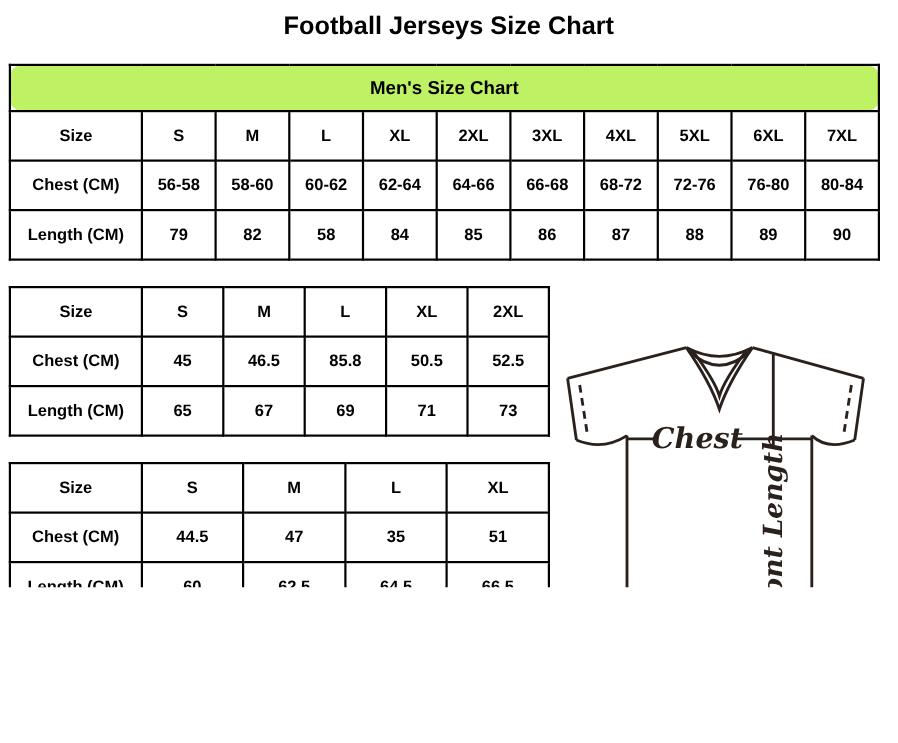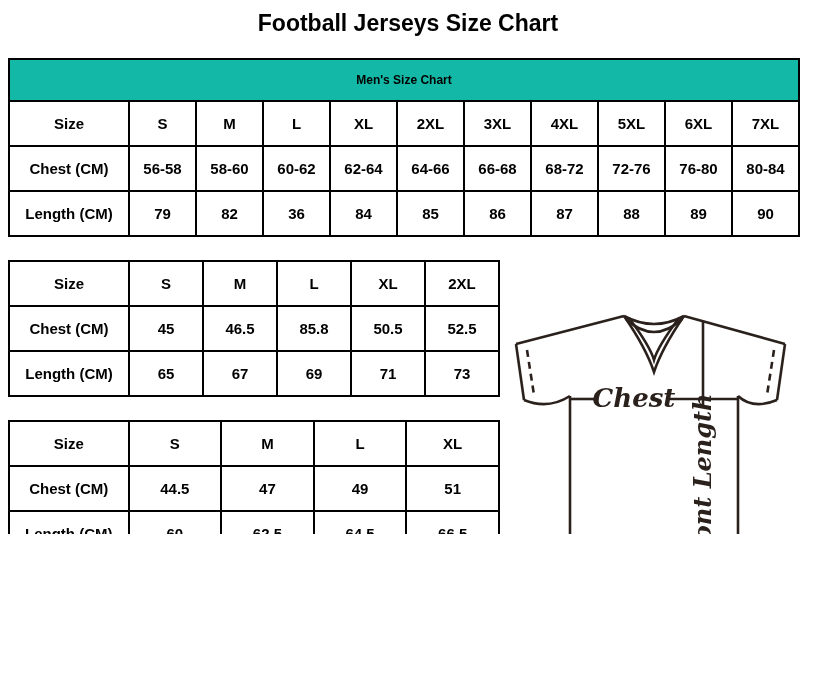--- a/index.html
+++ b/index.html
@@ -14,21 +14,21 @@
   }
   table.size-table {
     border-collapse:collapse; table-layout:fixed;
     margin-left:8px;
   }
   table.size-table th, table.size-table td {
     border:2px solid #000000; text-align:center; vertical-align:middle;
     font-weight:bold; font-size:15px; padding:0; color:#000;
     font-family:"Liberation Sans", sans-serif;
   }
-  tr.caption-row th { background:#14b8a6; font-size:12px; height:40px; }
+  tr.caption-row th { background:#bef264; font-size:17px; height:40px;border-radius:11px; }
   tr.cells-row th, tr.cells-row td { height:43px; background:#ffffff; }
   .content-row { display:flex; align-items:flex-start; margin-top:23px; }
   .left-col { width:500px; }
   table.youth { margin-top:23px; }
   .right-col { margin-left:13px; margin-top:36px;text-align:right; }
   .jersey-svg text.measure-label {
     font-family:"DejaVu Serif", serif; font-style:italic; font-weight:bold;
     fill:#2b211c;
   }
 </style>
@@ -80,21 +80,21 @@
       <td>66-68</td>
       <td>68-72</td>
       <td>72-76</td>
       <td>76-80</td>
       <td>80-84</td>
     </tr>
     <tr class="cells-row">
       <th>Length (CM)</th>
       <td>79</td>
       <td>82</td>
-      <td>36</td>
+      <td>58</td>
       <td>84</td>
       <td>85</td>
       <td>86</td>
       <td>87</td>
       <td>88</td>
       <td>89</td>
       <td>90</td>
     </tr>
   </tbody>
     </table>
@@ -152,21 +152,21 @@
           <th>Size</th>
           <th>S</th>
           <th>M</th>
           <th>L</th>
           <th>XL</th>
         </tr>
         <tr class="cells-row">
           <th>Chest (CM)</th>
           <td>44.5</td>
           <td>47</td>
-          <td>49</td>
+          <td>35</td>
           <td>51</td>
         </tr>
         <tr class="cells-row">
           <th>Length (CM)</th>
           <td>60</td>
           <td>62.5</td>
           <td>64.5</td>
           <td>66.5</td>
         </tr>
       </tbody>

